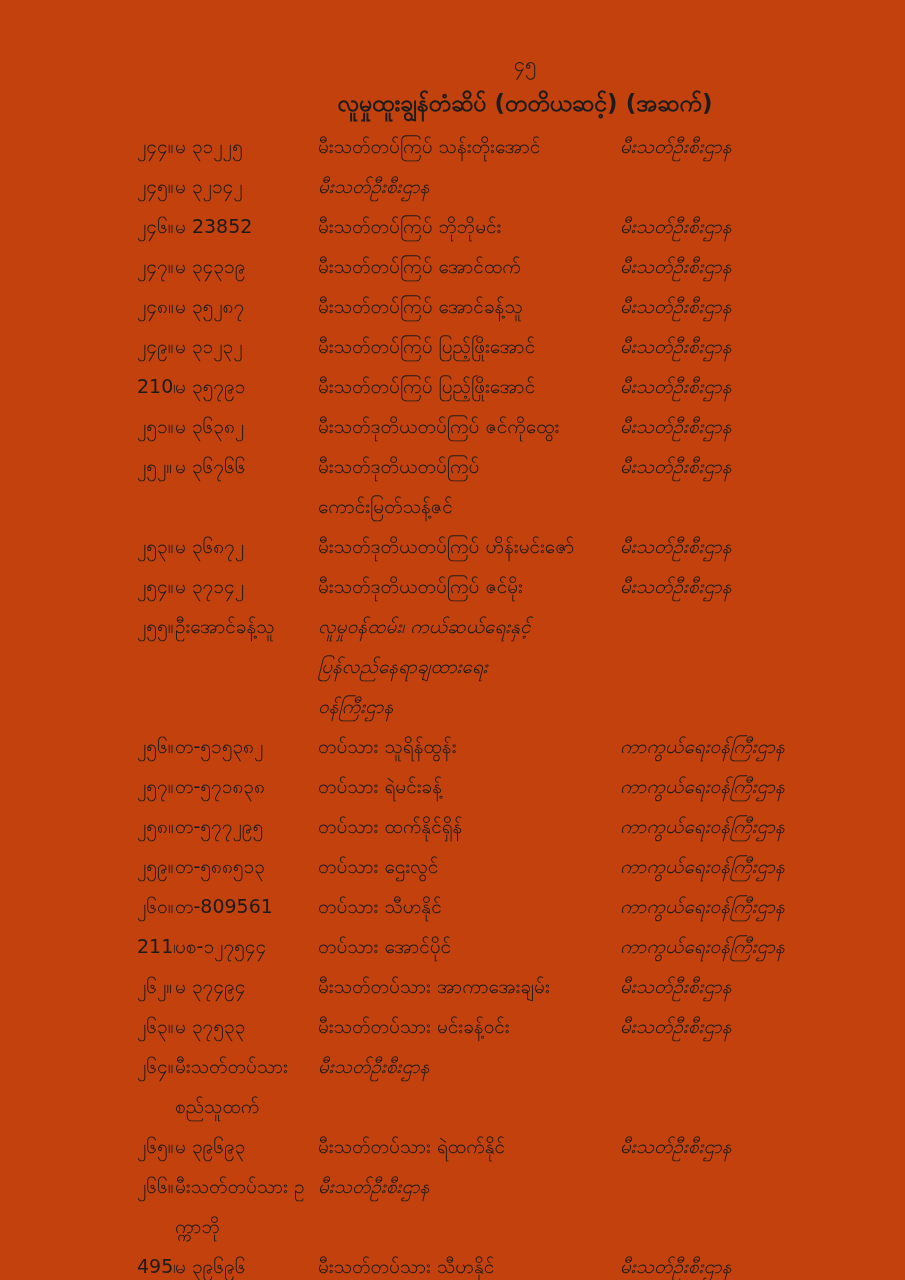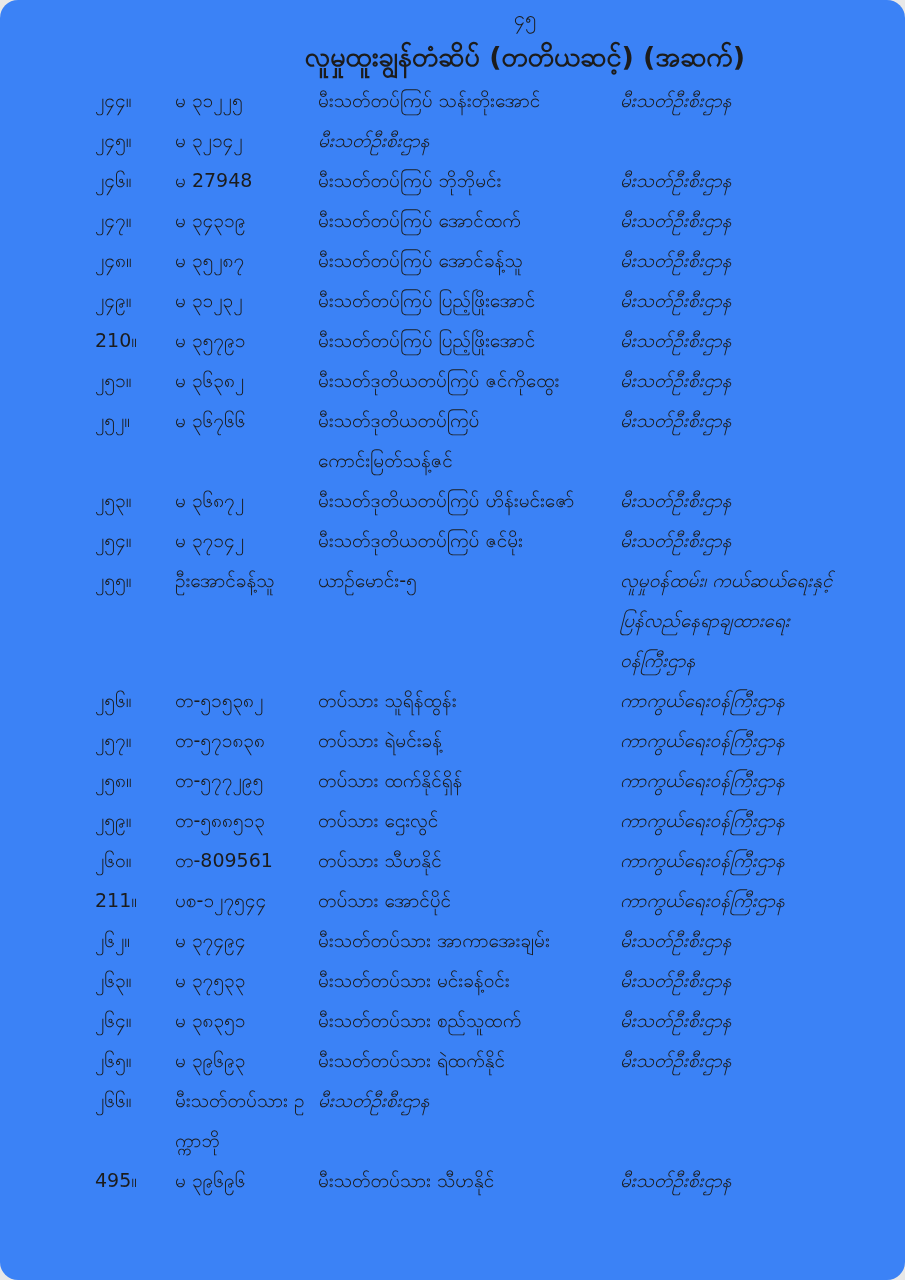--- a/index.html
+++ b/index.html
@@ -1,58 +1,58 @@
 <!DOCTYPE html>
 <html><head>
 <meta charset="utf-8">
 <style>
   html, body { margin: 0; padding: 0; background: #e8e8e8; }
   .page {
     position: relative;
     width: 905px;
     height: 1280px;
     margin: 0 auto;
-    background: #3b82f6;
+    background: #c2410c;
     color: #1c1c1c;
     font-family: "DejaVu Sans", sans-serif;
     overflow: hidden;
     box-sizing: border-box;
-    border-radius: 18px;
+    padding-top: 46px;
   }
   .header-block {
     margin-left: 145px;
     width: 760px;
     text-align: center;
   }
   .page-number {
     font-size: 20px;
     line-height: 36px;
     font-weight: 400;
   }
   .doc-title {
-    font-size: 27px;
+    font-size: 23px;
     line-height: 42px;
     font-weight: 700;
   }
   .rows {
     margin-top: 2px;
   }
   .row {
     display: grid;
     grid-template-columns: 80px 143px 302px 1fr;
     padding-left: 95px;
     font-size: 19px;
     line-height: 40px;
     min-height: 40px;
   }
   .cell {
     white-space: pre-line;
     overflow: hidden;
   }
-  .cell.serial { padding-right: 6px; }
+  .cell.serial { padding-right: 6px; margin-left: 42px; }
   .cell.dept   { padding-right: 10px; font-style: italic; }
 </style>
 </head>
 <body>
 
 <div class="page">
   <div class="header-block">
     <div class="page-number">၄၅</div>
     <div class="doc-title">လူမှုထူးချွန်တံဆိပ် (တတိယဆင့်) (အဆက်)</div>
   </div>
@@ -66,21 +66,21 @@
   </div>
 
   <div class="row">
     <span class="cell serial">၂၄၅။</span>
     <span class="cell id">မ ၃၂၁၄၂</span>
     <span class="cell dept">မီးသတ်ဦးစီးဌာန</span>
   </div>
 
   <div class="row">
     <span class="cell serial">၂၄၆။</span>
-    <span class="cell id">မ 27948</span>
+    <span class="cell id">မ 23852</span>
     <span class="cell name">မီးသတ်တပ်ကြပ် ဘိုဘိုမင်း</span>
     <span class="cell dept">မီးသတ်ဦးစီးဌာန</span>
   </div>
 
   <div class="row">
     <span class="cell serial">၂၄၇။</span>
     <span class="cell id">မ ၃၄၃၁၉</span>
     <span class="cell name">မီးသတ်တပ်ကြပ် အောင်ထက်</span>
     <span class="cell dept">မီးသတ်ဦးစီးဌာန</span>
   </div>
@@ -131,21 +131,20 @@
   <div class="row">
     <span class="cell serial">၂၅၄။</span>
     <span class="cell id">မ ၃၇၁၄၂</span>
     <span class="cell name">မီးသတ်ဒုတိယတပ်ကြပ် ဇင်မိုး</span>
     <span class="cell dept">မီးသတ်ဦးစီးဌာန</span>
   </div>
 
   <div class="row">
     <span class="cell serial">၂၅၅။</span>
     <span class="cell id">ဦးအောင်ခန့်သူ</span>
-    <span class="cell name">ယာဉ်မောင်း-၅</span>
     <span class="cell dept">လူမှုဝန်ထမ်း၊ ကယ်ဆယ်ရေးနှင့်
 ပြန်လည်နေရာချထားရေး
 ဝန်ကြီးဌာန</span>
   </div>
 
   <div class="row">
     <span class="cell serial">၂၅၆။</span>
     <span class="cell id">တ-၅၁၅၃၈၂</span>
     <span class="cell name">တပ်သား သူရိန်ထွန်း</span>
     <span class="cell dept">ကာကွယ်ရေးဝန်ကြီးဌာန</span>
@@ -195,21 +194,20 @@
 
   <div class="row">
     <span class="cell serial">၂၆၃။</span>
     <span class="cell id">မ ၃၇၅၃၃</span>
     <span class="cell name">မီးသတ်တပ်သား မင်းခန့်ဝင်း</span>
     <span class="cell dept">မီးသတ်ဦးစီးဌာန</span>
   </div>
 
   <div class="row">
     <span class="cell serial">၂၆၄။</span>
-    <span class="cell id">မ ၃၈၃၅၁</span>
     <span class="cell name">မီးသတ်တပ်သား စည်သူထက်</span>
     <span class="cell dept">မီးသတ်ဦးစီးဌာန</span>
   </div>
 
   <div class="row">
     <span class="cell serial">၂၆၅။</span>
     <span class="cell id">မ ၃၉၆၉၃</span>
     <span class="cell name">မီးသတ်တပ်သား ရဲထက်နိုင်</span>
     <span class="cell dept">မီးသတ်ဦးစီးဌာန</span>
   </div>

